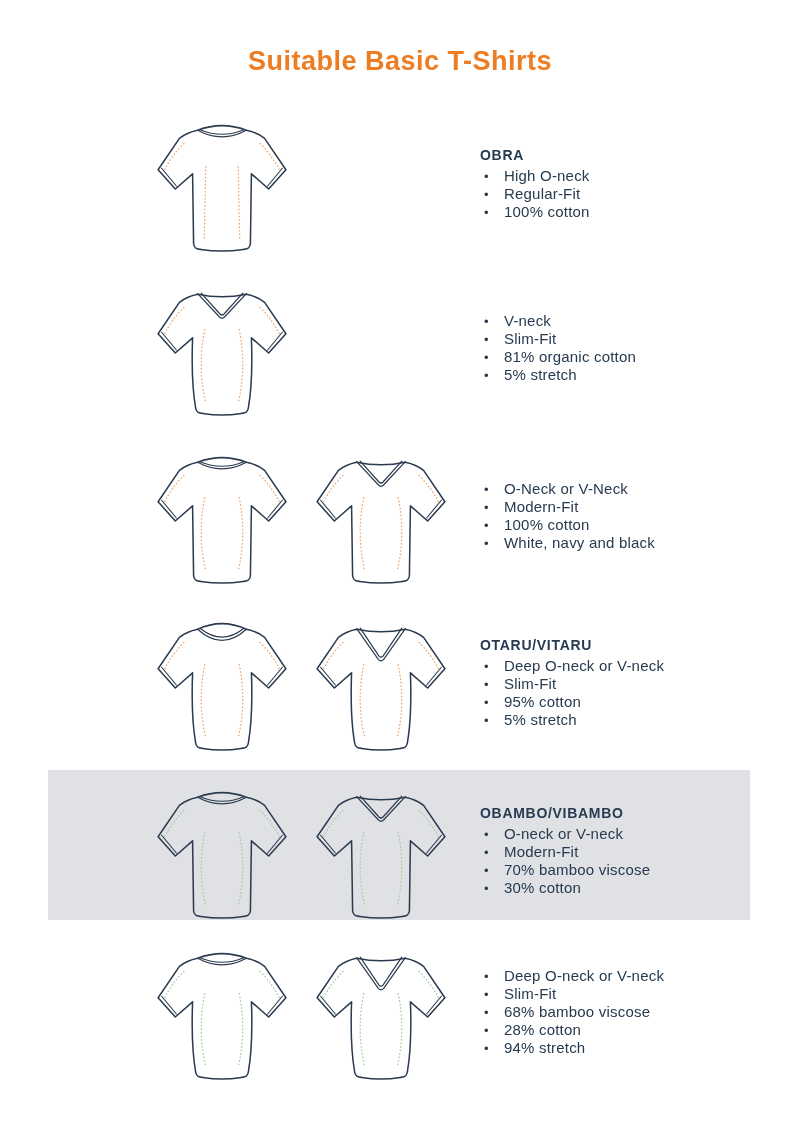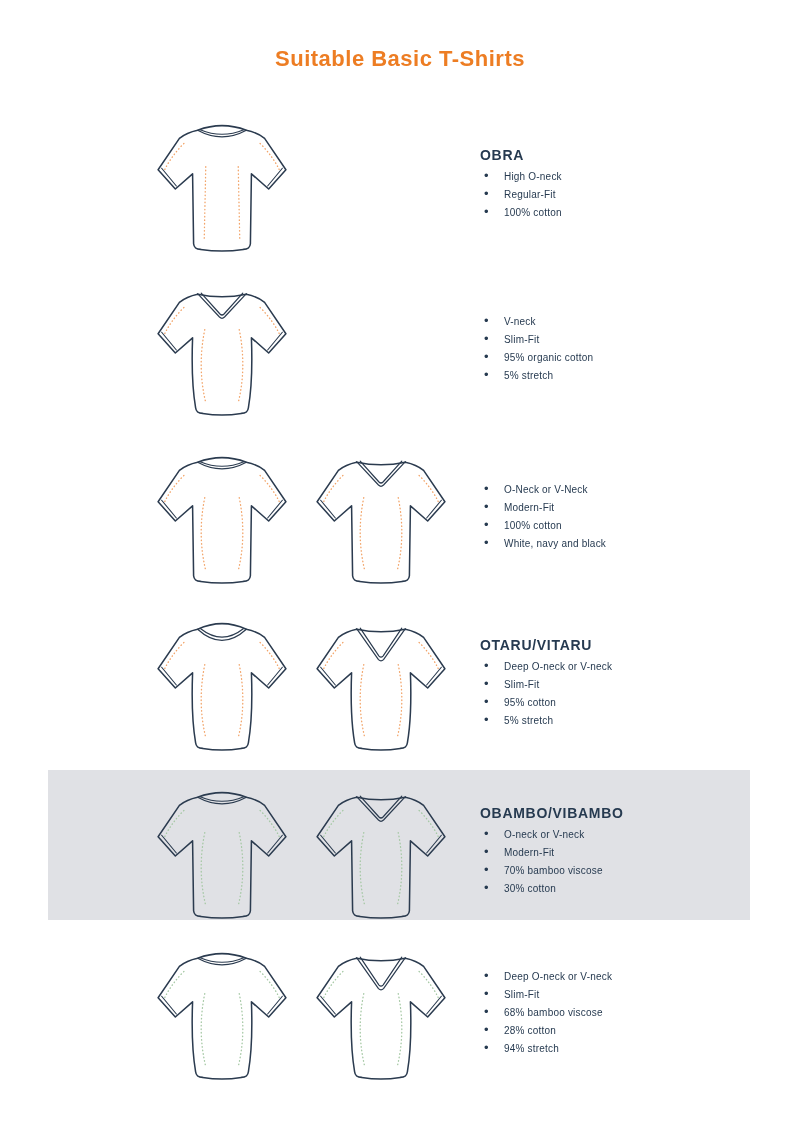--- a/index.html
+++ b/index.html
@@ -7,21 +7,21 @@
   body {
     background:#ffffff;
     font-family:"Liberation Sans", sans-serif;
     position:relative;
     overflow:hidden;
   }
   .page { position:absolute; left:0; top:0; width:800px; height:1132px; background:var(--bg,#fff); }
   .title {
     position:absolute; top:46px; left:0; width:100%;
     text-align:center;
-    font-size:22px; font-weight:700; letter-spacing:0.5px;
+    font-size:27px; font-weight:700; letter-spacing:0.5px;
     color:var(--title-orange);
   }
   .band {
     position:absolute; left:48px; top:770px; width:702px; height:150px;
     background:var(--band-gray);
   }
   .row { position:absolute; left:0; width:800px; height:145px; }
   .shirts { position:absolute; left:151px; top:0; display:flex; gap:17px; }
   .shirt { width:142px; height:142px; display:block; }
   .info { position:absolute; left:480px; top:calc(50% - 5px); transform:translateY(-50%); width:300px; }
@@ -29,21 +29,21 @@
     font-size:14px; font-weight:700; letter-spacing:0.7px;
     color:var(--text-navy); margin-bottom:4px;
   }
   .features { list-style:none; }
   .features li { display:flex; align-items:baseline; }
   .features .dot {
     width:24px; flex:0 0 24px; padding-left:4px;
     font-size:13px; color:var(--text-navy); line-height:17px;
   }
   .features .ftext {
-    font-size:10px; line-height:17px; letter-spacing:0.2px;
+    font-size:15px; line-height:17px; letter-spacing:0.2px;
     color:var(--text-navy);
   }
 </style>
 </head>
 <body style="--title-orange: #ED7D23; --text-navy: #263A50; --band-gray: #E0E1E5; --bg: #FFFFFF;">
 
 <div class="page">
   <h1 class="title">Suitable Basic T-Shirts</h1>
   <div class="band"></div>
 
@@ -99,21 +99,21 @@
           <li>
             <span class="dot">•</span>
             <span class="ftext">V-neck</span>
           </li>
           <li>
             <span class="dot">•</span>
             <span class="ftext">Slim-Fit</span>
           </li>
           <li>
             <span class="dot">•</span>
-            <span class="ftext">95% organic cotton</span>
+            <span class="ftext">81% organic cotton</span>
           </li>
           <li>
             <span class="dot">•</span>
             <span class="ftext">5% stretch</span>
           </li>
         </ul>
     </div>
   </section>
 
   <section class="row" style="top:448px">

